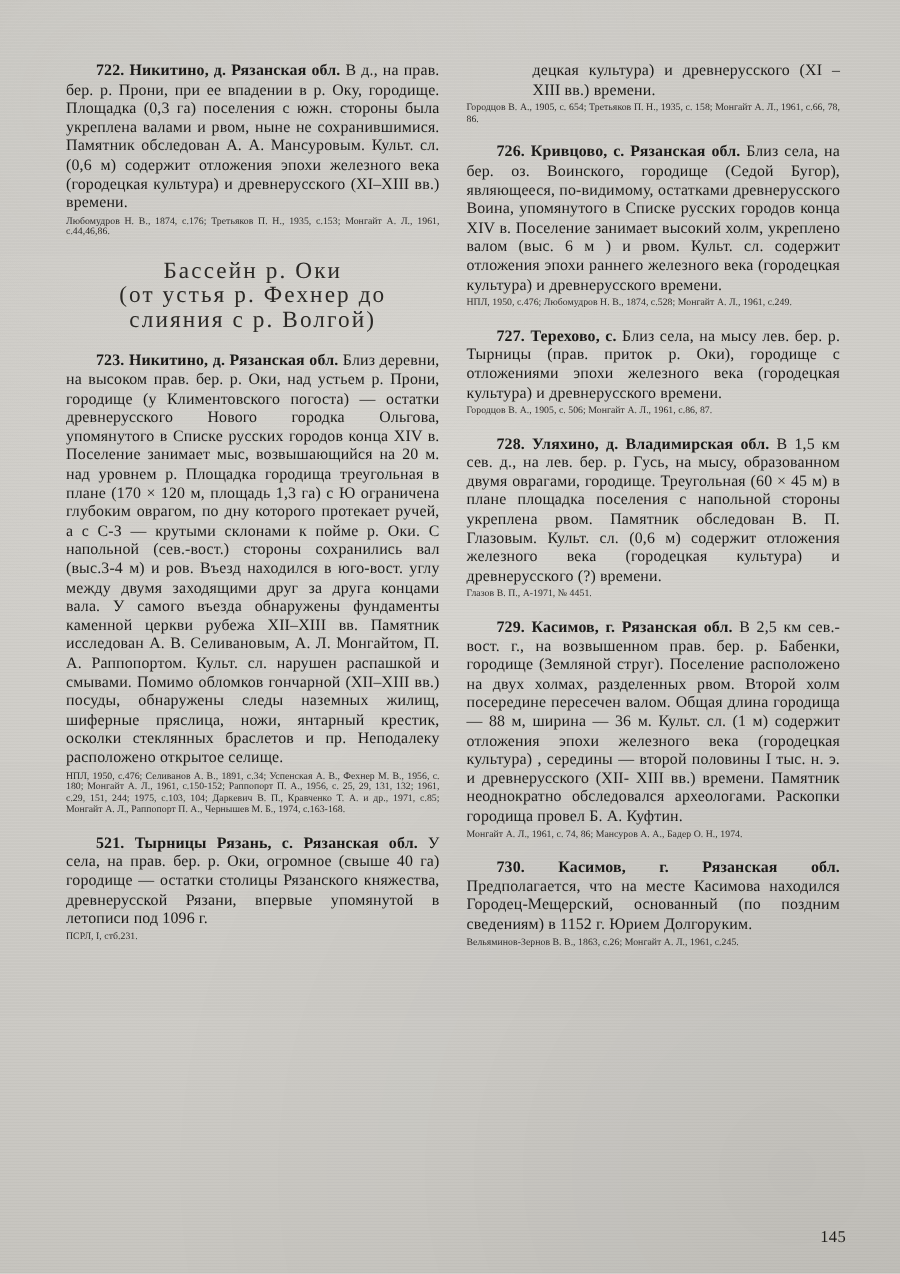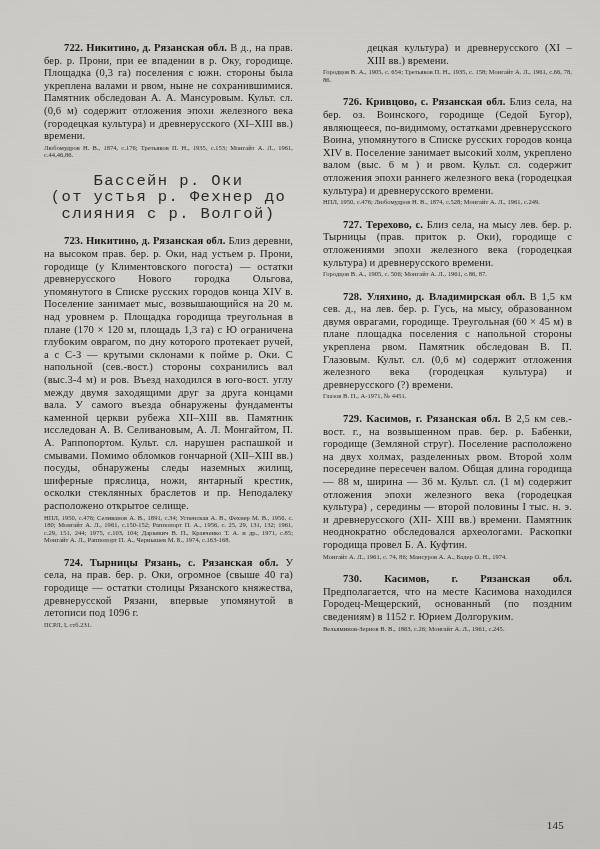--- a/index.html
+++ b/index.html
@@ -33,21 +33,21 @@
     background-image:
       repeating-linear-gradient(0deg, rgba(0,0,0,0.018) 0px, rgba(0,0,0,0.018) 1px, rgba(255,255,255,0.012) 1px, rgba(255,255,255,0.012) 2px),
       radial-gradient(circle at 12% 8%, rgba(255,255,255,0.25), rgba(255,255,255,0) 38%),
       radial-gradient(circle at 88% 92%, rgba(0,0,0,0.05), rgba(0,0,0,0) 45%);
     mix-blend-mode: multiply;
     opacity: 0.85;
   }
   .columns {
     position: relative;
     display: flex;
-    gap: 30px;
+    gap: 18px;
     height: 742px;
   }
   .col {
     width: 249px;
     flex: 0 0 249px;
   }
   .entry {
     margin: 0 0 9px 0;
   }
   .entry p.body {
@@ -77,21 +77,21 @@
     margin: 1px 0 0 0;
     font-size: 6.5px;
     line-height: 7.6px;
     text-align: justify;
     color: #2a2826;
     letter-spacing: 0.005em;
   }
   .section-head {
     margin: 14px 0 13px 0;
     text-align: center;
-    font-family: Liberation Mono, monospace;
+    font-family: Liberation Serif, serif;
     font-size: 15.5px;
     line-height: 16.5px;
     letter-spacing: 0.09em;
     color: #2b2926;
     font-weight: 400;
   }
   .section-head .l1 { display: block; }
   .section-head .l2 { display: block; }
   .section-head .l3 { display: block; }
   .folio {
@@ -125,21 +125,21 @@
       </div>
 
       <div class="entry">
         <p class="body"><span class="num">723.</span> <span class="site">Никитино, д.</span> <span class="region">Рязанская обл.</span> <span>Близ деревни, на высоком прав. бер. р. Оки, над устьем р. Прони, городище (у Климентовского погоста) — остатки древнерусского Нового городка Ольгова, упомянутого в Списке русских городов конца XIV в. Поселение занимает мыс, возвышающийся на 20 м. над уровнем р. Площадка городища треугольная в плане (170 × 120 м, площадь 1,3 га) с Ю ограничена глубоким оврагом, по дну которого протекает ручей, а с С-З — крутыми склонами к пойме р. Оки. С напольной (сев.-вост.) стороны сохранились вал (выс.3-4 м) и ров. Въезд находился в юго-вост. углу между двумя заходящими друг за друга концами вала. У самого въезда обнаружены фундаменты каменной церкви рубежа XII–XIII вв. Памятник исследован А. В. Селивановым, А. Л. Монгайтом, П. А. Раппопортом. Культ. сл. нарушен распашкой и смывами. Помимо обломков гончарной (XII–XIII вв.) посуды, обнаружены следы наземных жилищ, шиферные пряслица, ножи, янтарный крестик, осколки стеклянных браслетов и пр. Неподалеку расположено открытое селище.</span></p>
         <p class="refs">НПЛ, 1950, с.476; Селиванов А. В., 1891, с.34; Успенская А. В., Фехнер М. В., 1956, с. 180; Монгайт А. Л., 1961, с.150-152; Раппопорт П. А., 1956, с. 25, 29, 131, 132; 1961, с.29, 151, 244; 1975, с.103, 104; Даркевич В. П., Кравченко Т. А. и др., 1971, с.85; Монгайт А. Л., Раппопорт П. А., Чернышев М. Б., 1974, с.163-168.</p>
       </div>
 
       <div class="spacer-sm"></div>
 
       <div class="entry">
-        <p class="body"><span class="num">724.</span> <span class="site">Тырницы Рязань, с.</span> <span class="region">Рязанская обл.</span> <span>У села, на прав. бер. р. Оки, огромное (свыше 40 га) городище — остатки столицы Рязанского княжества, древнерусской Рязани, впервые упомянутой в летописи под 1096 г.</span></p>
+        <p class="body"><span class="num">521.</span> <span class="site">Тырницы Рязань, с.</span> <span class="region">Рязанская обл.</span> <span>У села, на прав. бер. р. Оки, огромное (свыше 40 га) городище — остатки столицы Рязанского княжества, древнерусской Рязани, впервые упомянутой в летописи под 1096 г.</span></p>
         <p class="refs">ПСРЛ, I, стб.231.</p>
       </div>
 
       <div class="spacer-sm"></div>
 
 
     </div>
 
     <div class="col">
 

